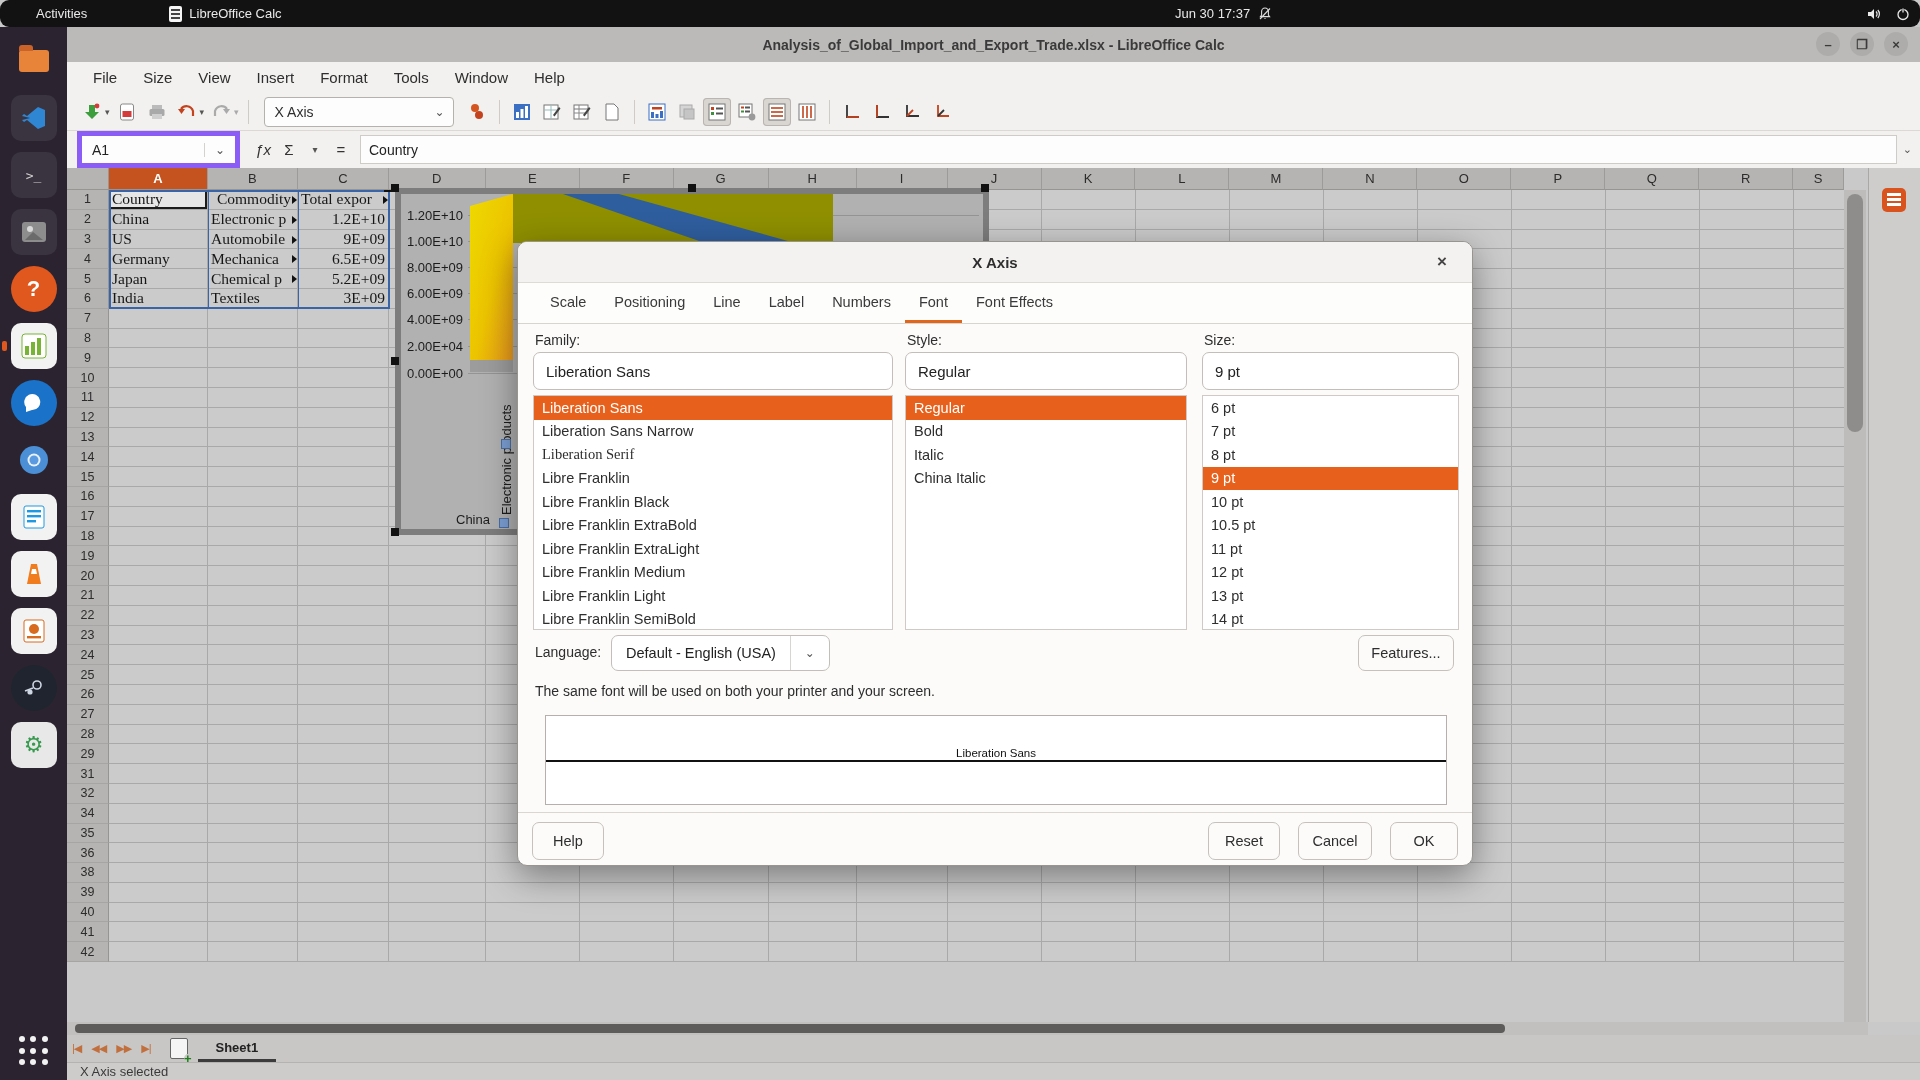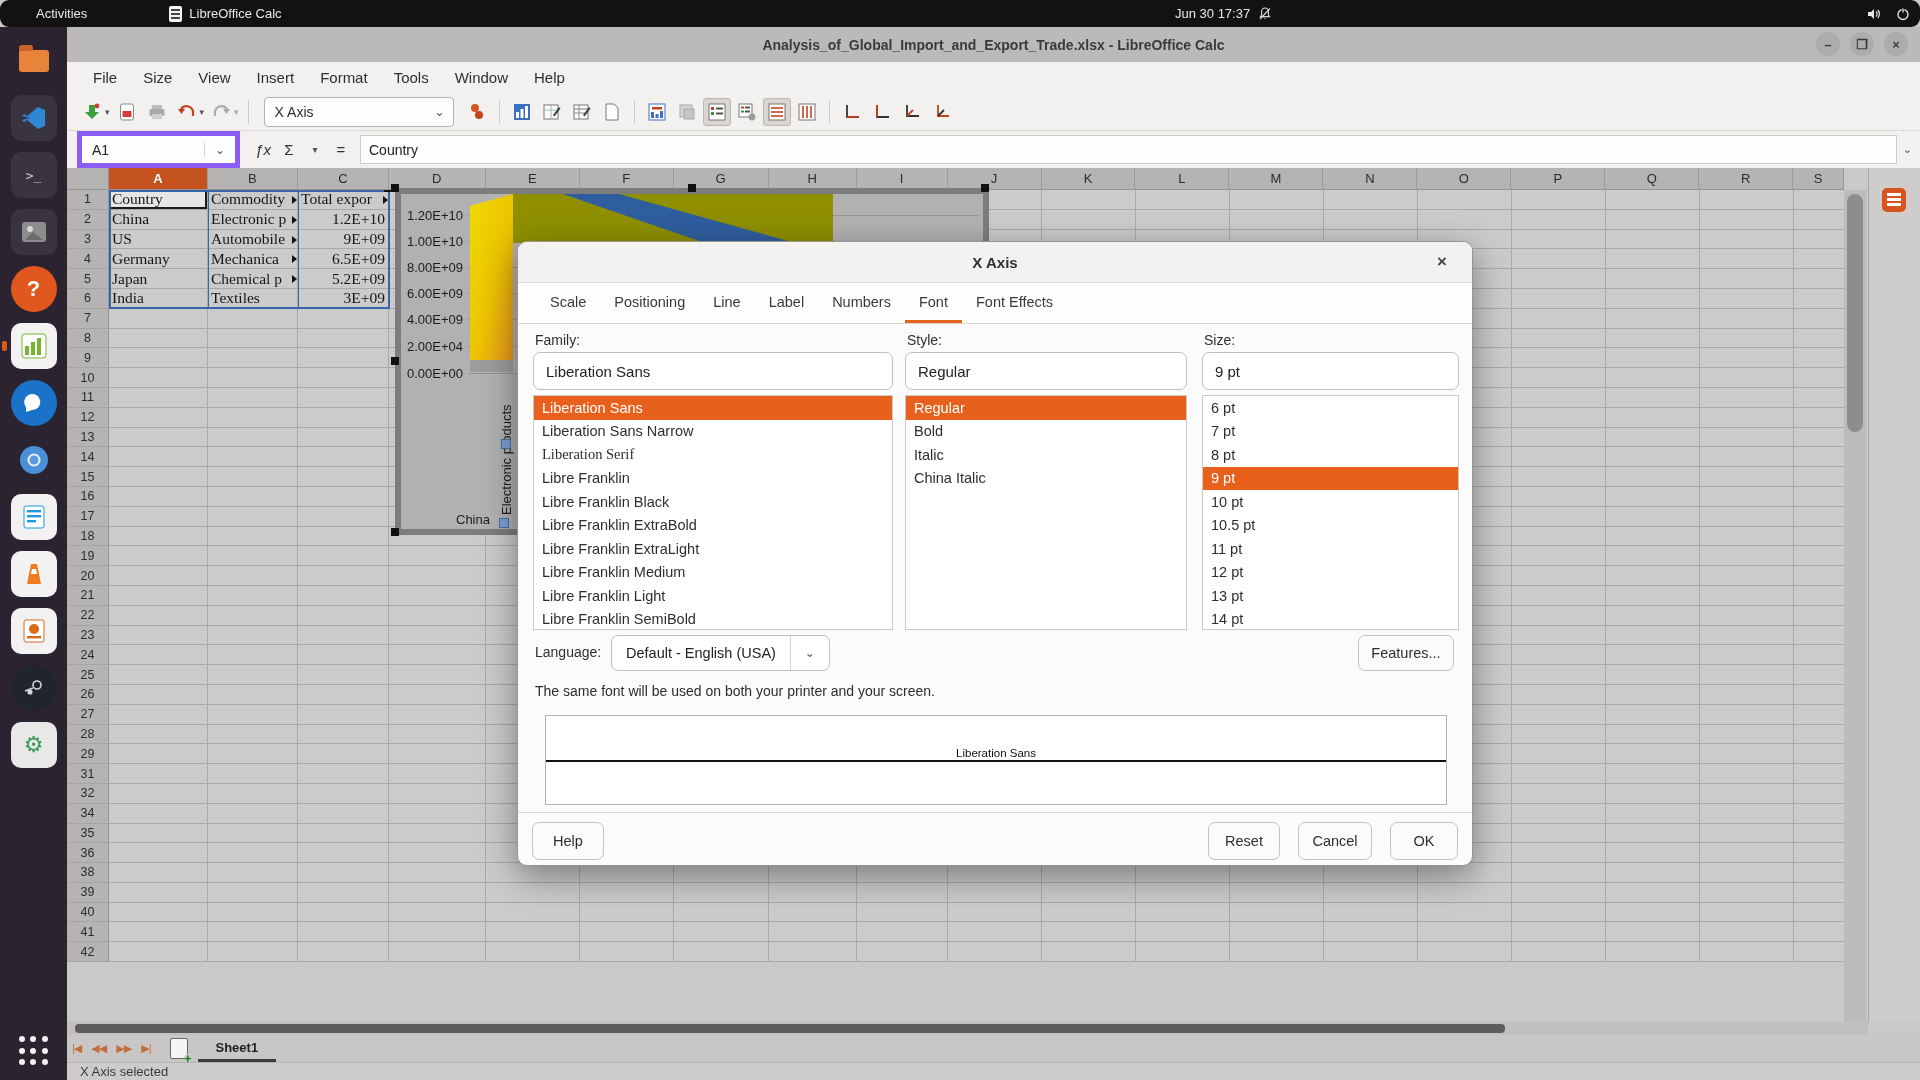--- a/index.html
+++ b/index.html
@@ -445,21 +445,21 @@
       <div class="col-h" style="width: 94px;">R</div>
       <div class="col-h" style="width: 51px;">S</div>
     </div>
 
   <div class="gridrows">
       <div class="grid-row">
         <div class="row-h">1</div>
         <div class="cell cursor" style="width: 99px;">
           <span class="ctext">Country</span>
         </div>
-        <div class="cell" style="width: 90px;">
+        <div class="cell" style="width: 90px; text-align: center;">
           <span class="ctext">Commodity</span>
           <span class="cut"></span>
         </div>
         <div class="cell" style="width: 91px;">
           <span class="ctext">Total expor</span>
           <span class="cut"></span>
         </div>
         <div class="cell" style="width: 97px;"></div>
         <div class="cell" style="width: 94px;"></div>
         <div class="cell" style="width: 94px;"></div>

